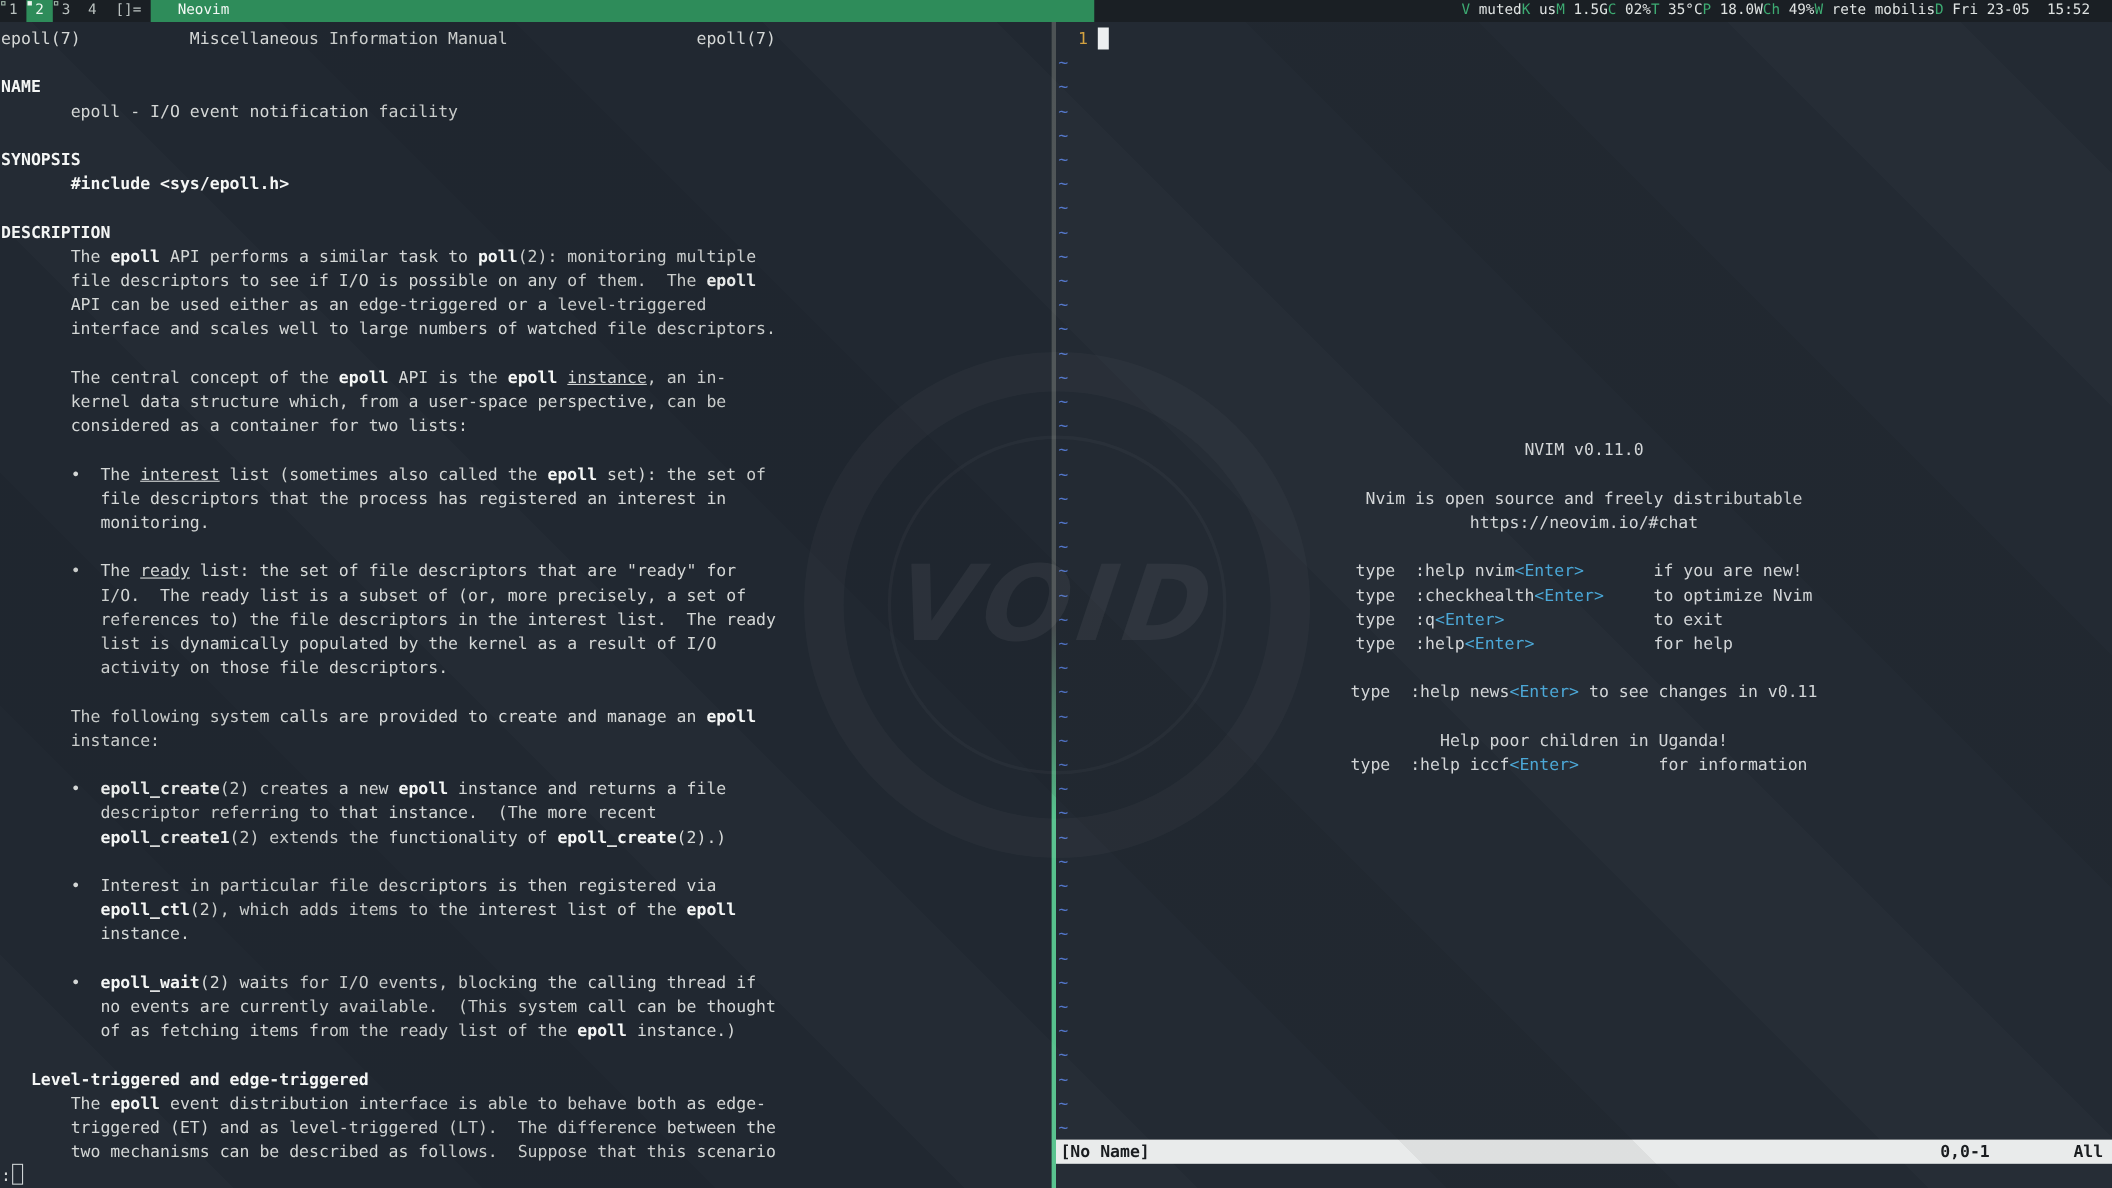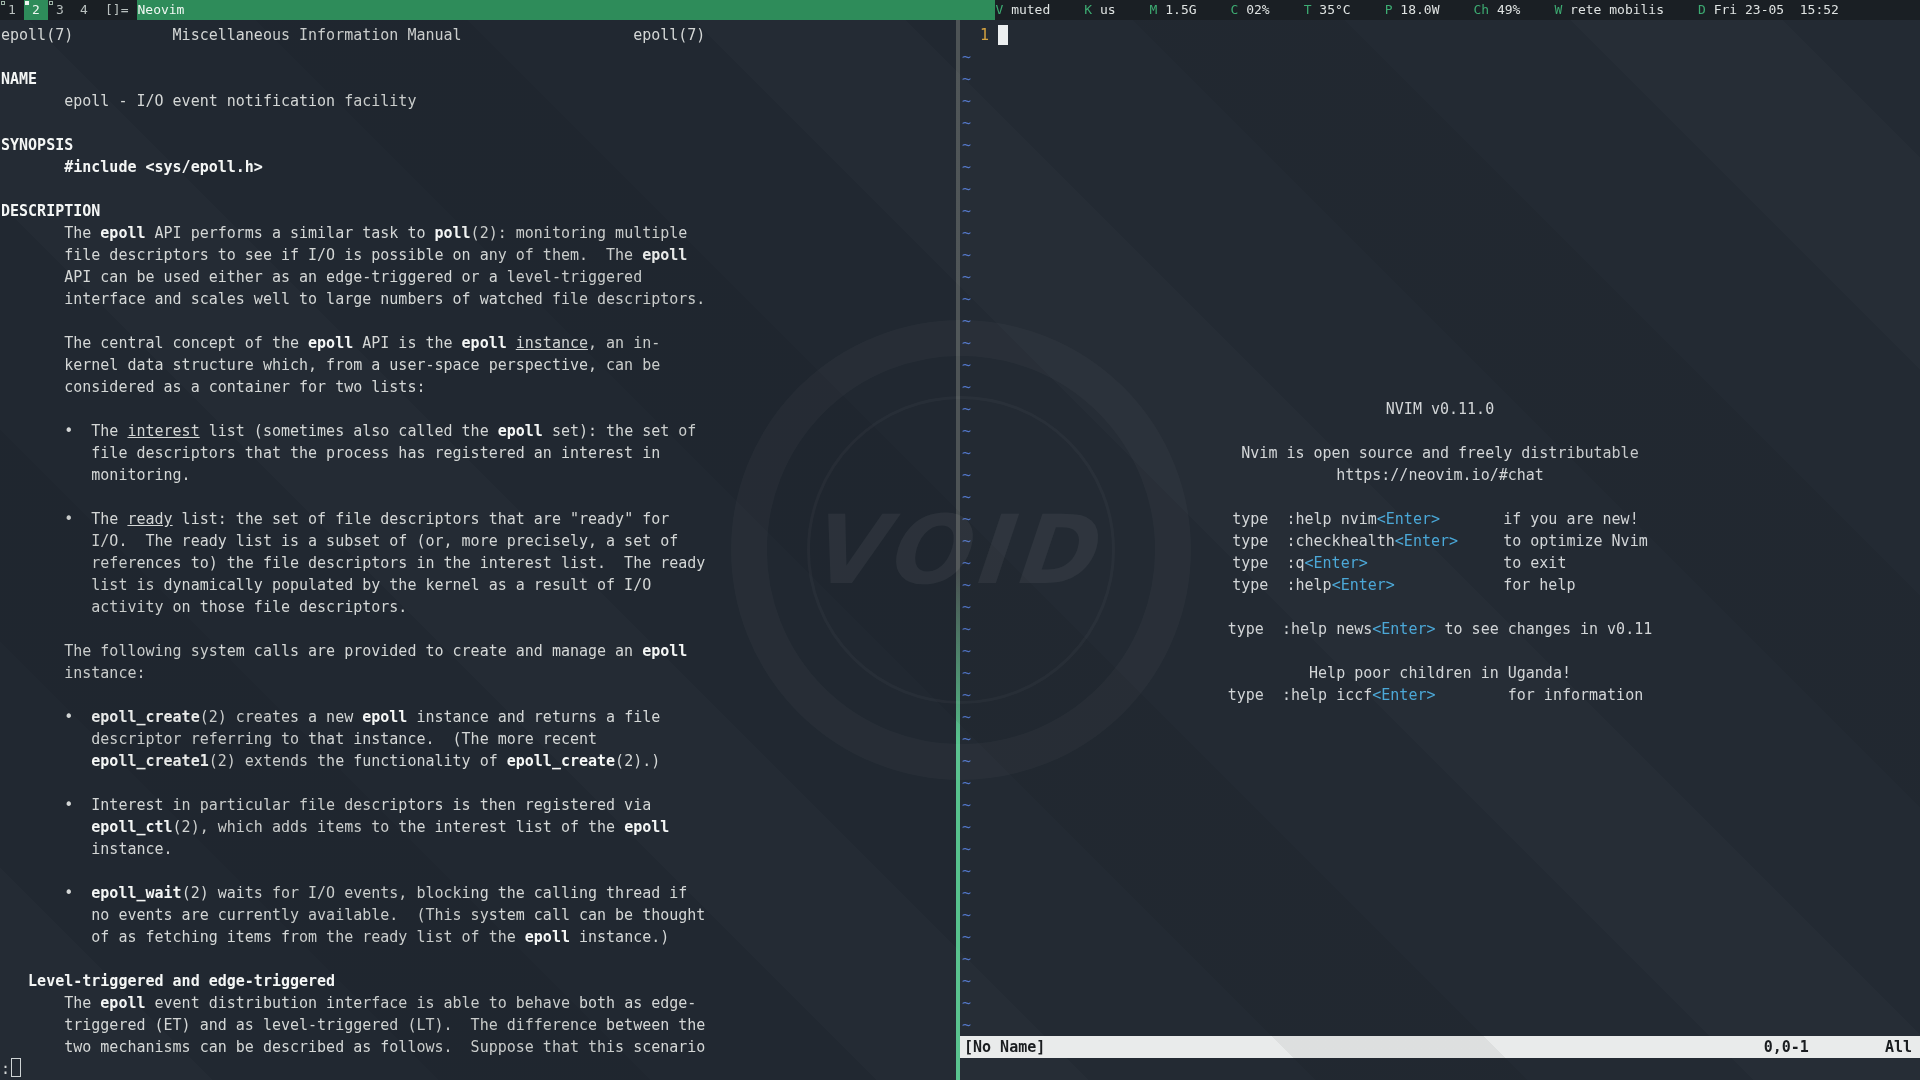--- a/index.html
+++ b/index.html
@@ -13,22 +13,22 @@
     position:absolute;left:0;top:0;width:1920px;height:20px;
     background:#1a1f24;display:flex;align-items:stretch;z-index:10;
     font-size:13px;line-height:20px;color:#b9c0bf;
   }
   .tag{position:relative;width:24px;text-align:center;cursor:default;}
   .tag.sel{background:#2e8c5a;color:#eef6f0;}
   .tag .sq{position:absolute;top:1px;left:1px;width:4px;height:4px;box-sizing:border-box;}
   .tag .sq.outline{border:1px solid #9fb5a8;}
   .tag .sq.filled{background:#eef6f0;}
   .ltsymbol{padding:0 9px;color:#b9c0bf;}
-  .title{width:858px;background:#2e8c5a;color:#f2f8f4;padding-left:0;box-sizing:border-box;white-space:pre;}
-  .statusbar{flex:1;display:flex;align-items:center;gap:34px;padding-right:6px;background:#1a1f24;white-space:pre;}
+  .title{width:858px;background:#2e8c5a;color:#f2f8f4;padding-left:24px;box-sizing:border-box;white-space:pre;}
+  .statusbar{flex:1;display:flex;justify-content:flex-end;align-items:center;padding-right:20px;background:#1a1f24;white-space:pre;}
   .stat .k{color:#3dab72;}
   .stat .v{color:#dfe3e2;}
   
   .pane{position:absolute;top:20px;height:1060px;z-index:2;}
   #left-term{left:0;width:956px;background:#212831;}
   #vsep{position:absolute;left:956px;top:20px;width:4px;height:1060px;z-index:3;
     background:linear-gradient(180deg,#4d5355 0%,#4d5355 52%,#57c28d 68%,#57c28d 100%);}
   #nvim{left:960px;width:960px;background:#232a33;}
   
   #man-lines{position:absolute;left:1px;top:4px;right:0;}

